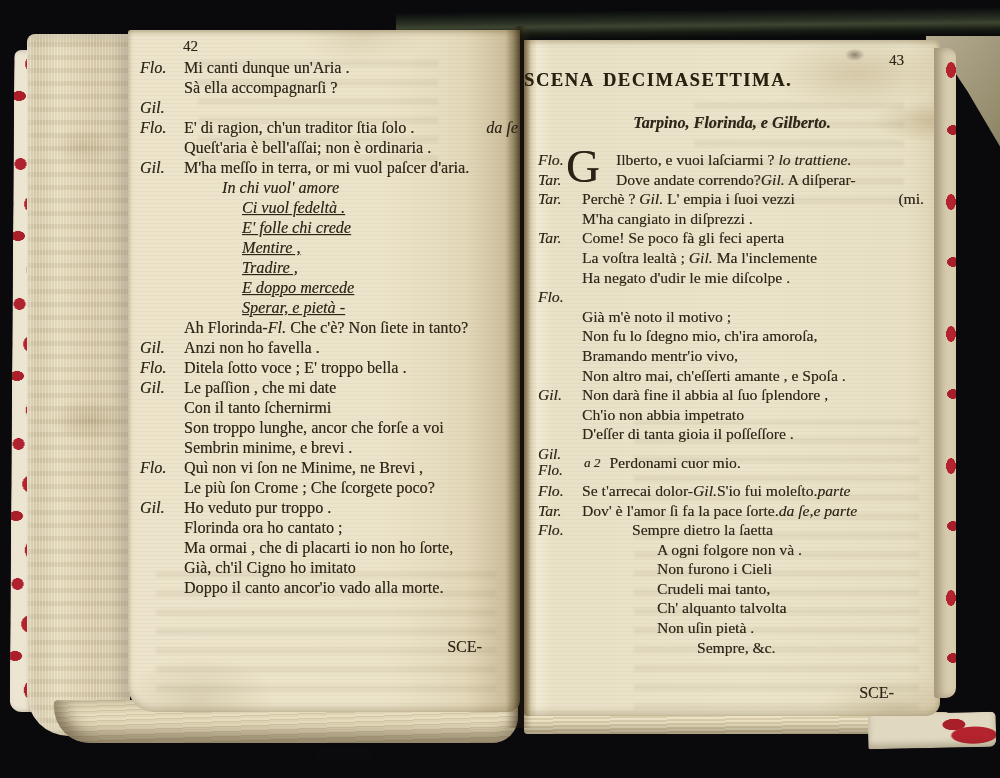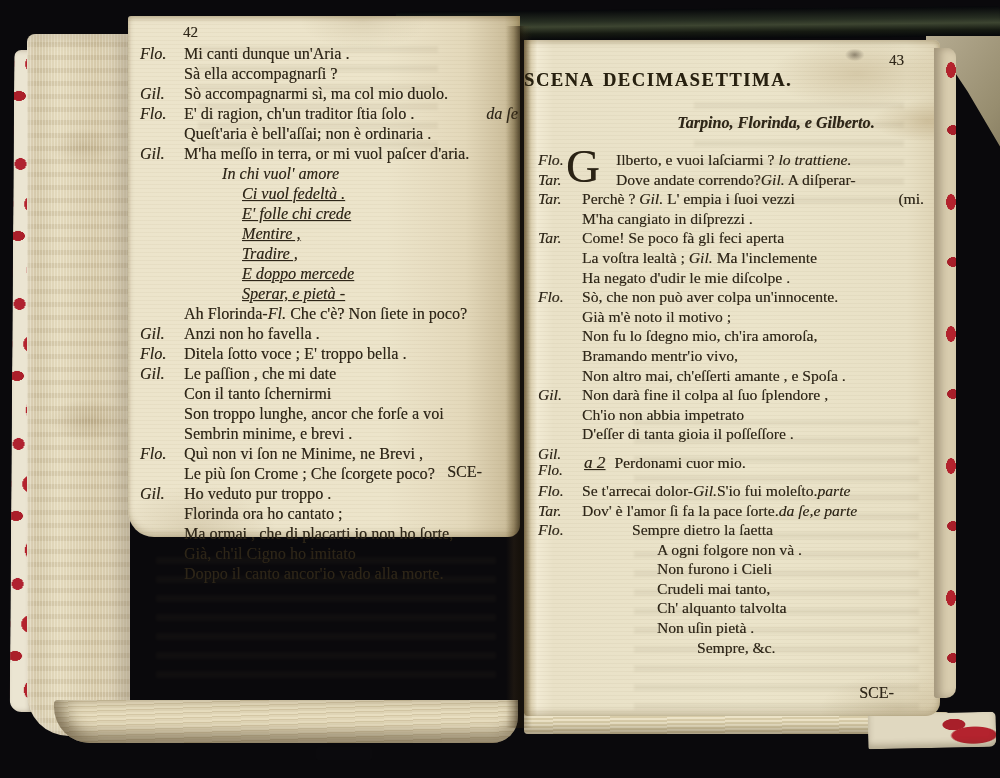--- a/index.html
+++ b/index.html
@@ -27,21 +27,21 @@
     box-shadow:inset -3px 0 5px rgba(80,60,35,.35);}
   #foredge-left{left:27px;top:34px;width:103px;height:702px;
     border-radius:8px 0 0 42px;
     background:
       repeating-linear-gradient(90deg,rgba(255,252,240,.30) 0 1px,transparent 1px 3px),
       repeating-linear-gradient(0deg,rgba(128,106,66,.13) 0 5px,transparent 5px 13px),
       radial-gradient(ellipse 60px 30px at 60% 55%,rgba(125,100,60,.25),transparent 70%),
       radial-gradient(ellipse 50px 26px at 55% 16%,rgba(125,100,60,.2),transparent 70%),
       linear-gradient(90deg,#cec1a1,#e3d9bc 30%,#d6c9a9 68%,#e8dfc5 100%);
     box-shadow:inset -12px 0 16px rgba(80,62,35,.28),inset 4px 0 7px rgba(255,250,238,.45);}
-  #page-left{left:128px;top:16px;width:392px;height:521px;
+  #page-left{left:128px;top:30px;width:392px;height:682px;
     border-radius:3px 0 12px 26px;
     background-image:
       radial-gradient(ellipse 110px 60px at 18% 98%,rgba(130,105,60,.16),transparent 70%),
       radial-gradient(ellipse 90px 40px at 60% 1%,rgba(135,110,65,.14),transparent 70%),
       repeating-linear-gradient(0deg,rgba(120,100,60,.05) 0 1px,transparent 1px 4px),
       linear-gradient(90deg,#ece4cb 0%,#ece4ca 66%,#e3d8ba 86%,#cdbf9d 96%,#a8996f 100%);
     box-shadow:inset 0 3px 4px rgba(120,100,60,.35),inset 0 -4px 6px rgba(120,100,60,.3);}
   #page-right{left:524px;top:40px;width:416px;height:676px;
     border-radius:0 6px 14px 4px;
     background-image:
@@ -90,25 +90,25 @@
   .it{font-style:italic;}
   .fr{float:right;}
   .i1{padding-left:82px;}  .i2{padding-left:102px;text-decoration:underline;}
   .i3{padding-left:94px;}  .i4{padding-left:119px;} .i5{padding-left:159px;}
   .dc{padding-left:78px;}
   #dropcap{position:absolute;left:42px;top:106px;font-size:47px;line-height:40px;color:#2a2214;}
   .duet{display:flex;align-items:center;height:37px;padding-left:0;}
   .duet .spstack{display:flex;flex-direction:column;justify-content:center;
     width:46px;font-style:italic;line-height:16.5px;font-size:15px;}
   .duet .seg{margin-right:9px;}
-  .duet .it{font-size:17px;text-decoration:underline;}
+  .duet .it{font-size:13px;}
   #heading{position:absolute;left:0;top:30px;width:100%;text-align:left;
     font-size:18.5px;font-weight:bold;letter-spacing:1.6px;word-spacing:3px;color:#27200f;}
   #characters{position:absolute;left:0;top:74px;width:100%;text-align:center;
-    font-style:italic;font-size:16px;font-weight:bold;color:#2e2618;margin-left:44px;}
+    font-style:italic;font-size:16px;font-weight:bold;color:#2e2618;}
   .catchword{position:absolute;font-size:16px;color:#2e2618;}
 </style>
 </head>
 <body>
 
 <div class="abs" id="top-band"></div>
 <div class="abs" id="corner-tr"></div>
 <div class="abs" id="cover-left"></div>
 <div class="abs" id="foredge-left"></div>
 <div class="abs" id="stack-left"></div>
@@ -116,32 +116,32 @@
 <div class="abs" id="cover-br"></div>
 <div class="abs" id="clamp"></div>
 
 <div class="abs textblock" id="page-left">
   <div class="ghost abs" style="left:70px;top:28px;width:240px;height:104px;"></div>
   <div class="ghost abs" style="left:28px;top:540px;width:340px;height:122px;"></div>
   <div class="abs pageno" style="left:55px;top:8px;">42</div>
   <div class="lines" id="lines-left" style="left:12px;top:28px;width:378px;">
       <div class="ln"><span class="sp">Flo.</span><span class="seg">Mi canti dunque un'Aria .</span></div>
       <div class="ln"><span class="seg">Sà ella accompagnarſi ?</span></div>
-      <div class="ln"><span class="sp">Gil.</span><span class="seg">Sò accompagnarmi sì, ma col mio duolo.</span></div>
+      <div class="ln"><span class="sp">Gil.</span></div>
       <div class="ln"><span class="sp">Flo.</span><span class="seg">E' di ragion, ch'un traditor ſtia ſolo .</span><span class="seg it fr">da ſe</span></div>
       <div class="ln"><span class="seg">Queſt'aria è bell'aſſai; non è ordinaria .</span></div>
       <div class="ln"><span class="sp">Gil.</span><span class="seg">M'ha meſſo in terra, or mi vuol paſcer d'aria.</span></div>
       <div class="ln i1"><span class="seg it">In chi vuol' amore</span></div>
       <div class="ln i2"><span class="seg it">Ci vuol fedeltà .</span></div>
       <div class="ln i2"><span class="seg it">E' folle chi crede</span></div>
       <div class="ln i2"><span class="seg it">Mentire ,</span></div>
       <div class="ln i2"><span class="seg it">Tradire ,</span></div>
       <div class="ln i2"><span class="seg it">E doppo mercede</span></div>
       <div class="ln i2"><span class="seg it">Sperar, e pietà -</span></div>
-      <div class="ln"><span class="seg">Ah Florinda-</span><span class="seg it">Fl.</span><span class="seg"> Che c'è? Non ſiete in poco?</span></div>
+      <div class="ln"><span class="seg">Ah Florinda-</span><span class="seg it">Fl.</span><span class="seg"> Che c'è? Non ſiete in tanto?</span></div>
       <div class="ln"><span class="sp">Gil.</span><span class="seg">Anzi non ho favella .</span></div>
       <div class="ln"><span class="sp">Flo.</span><span class="seg">Ditela ſotto voce ;  E' troppo bella .</span></div>
       <div class="ln"><span class="sp">Gil.</span><span class="seg">Le paſſion , che mi date</span></div>
       <div class="ln"><span class="seg">Con il tanto ſchernirmi</span></div>
       <div class="ln"><span class="seg">Son troppo lunghe, ancor che forſe a voi</span></div>
       <div class="ln"><span class="seg">Sembrin minime, e brevi .</span></div>
       <div class="ln"><span class="sp">Flo.</span><span class="seg">Quì non vi ſon ne Minime, ne Brevi ,</span></div>
       <div class="ln"><span class="seg">Le più ſon Crome ;  Che ſcorgete poco?</span></div>
       <div class="ln"><span class="sp">Gil.</span><span class="seg">Ho veduto pur troppo .</span></div>
       <div class="ln"><span class="seg">Florinda ora ho cantato ;</span></div>
@@ -160,26 +160,26 @@
   <div id="characters">Tarpino, Florinda, e Gilberto.</div>
   <span id="dropcap">G</span>
   <div class="lines" id="lines-right" style="left:14px;top:110px;width:386px;">
       <div class="ln dc"><span class="sp">Flo.</span><span class="seg">Ilberto, e vuoi laſciarmi ? </span><span class="seg it">lo trattiene.</span></div>
       <div class="ln dc"><span class="sp">Tar.</span><span class="seg">Dove andate correndo?</span><span class="seg it">Gil.</span><span class="seg"> A diſperar-</span></div>
       <div class="ln"><span class="sp">Tar.</span><span class="seg">Perchè ? </span><span class="seg it">Gil.</span><span class="seg"> L' empia i ſuoi vezzi</span><span class="seg fr">(mi.</span></div>
       <div class="ln"><span class="seg">M'ha cangiato in diſprezzi .</span></div>
       <div class="ln"><span class="sp">Tar.</span><span class="seg">Come! Se poco fà gli feci aperta</span></div>
       <div class="ln"><span class="seg">La voſtra lealtà ; </span><span class="seg it">Gil.</span><span class="seg"> Ma l'inclemente</span></div>
       <div class="ln"><span class="seg">Ha negato d'udir le mie diſcolpe .</span></div>
-      <div class="ln"><span class="sp">Flo.</span><span class="seg">Sò, che non può aver colpa un'innocente.</span></div>
+      <div class="ln"><span class="sp">Flo.</span></div>
       <div class="ln"><span class="seg">Già m'è noto il motivo ;</span></div>
       <div class="ln"><span class="seg">Non fu lo ſdegno mio, ch'ira amoroſa,</span></div>
       <div class="ln"><span class="seg">Bramando mentr'io vivo,</span></div>
       <div class="ln"><span class="seg">Non altro mai, ch'eſſerti amante , e Spoſa .</span></div>
-      <div class="ln"><span class="sp">Gil.</span><span class="seg">Non darà fine il colpa al ſuo ſplendore ,</span></div>
+      <div class="ln"><span class="sp">Gil.</span><span class="seg">Non darà fine il abbia al ſuo ſplendore ,</span></div>
       <div class="ln"><span class="seg">Ch'io non abbia impetrato</span></div>
       <div class="ln"><span class="seg">D'eſſer di tanta gioia il poſſeſſore .</span></div>
       <div class="ln duet">
         <span class="spstack">
           <span>Gil.</span>
           <span>Flo.</span>
         </span>
         <span class="seg it">a 2</span>
         <span class="seg">Perdonami cuor mio.</span>
       </div>

